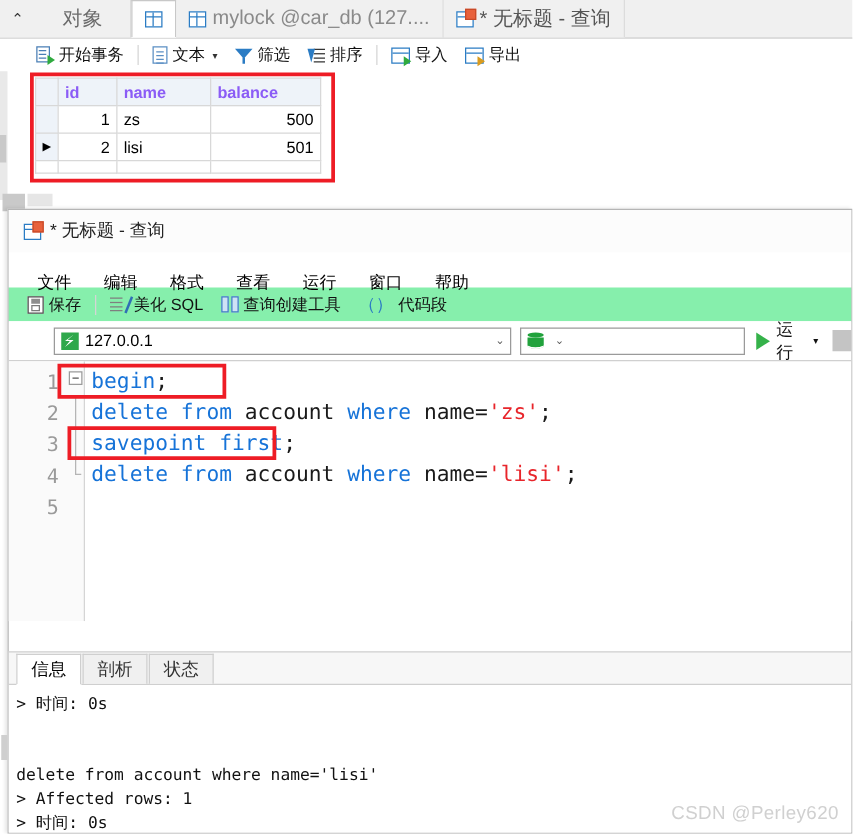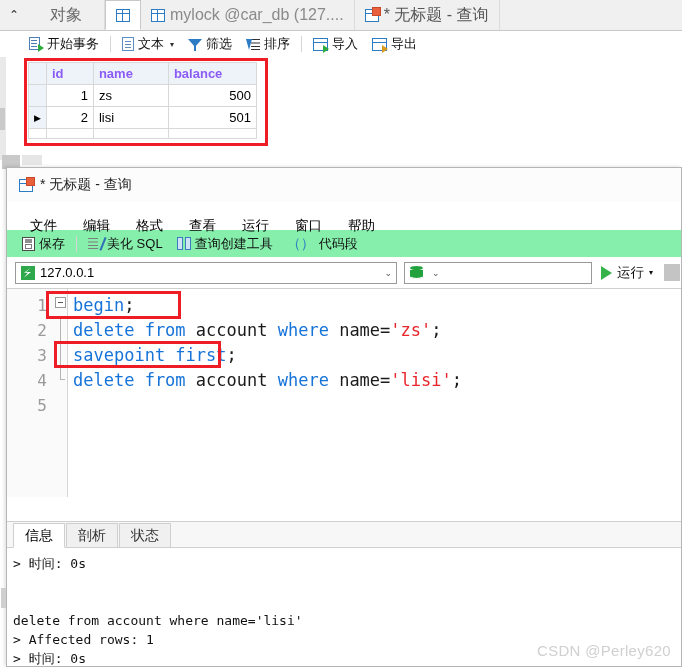--- a/index.html
+++ b/index.html
@@ -100,21 +100,21 @@
   .ico-beautify:before{content:"";position:absolute;left:0;top:1px;width:10px;height:1.3px;background:#7f7f7f;box-shadow:0 3.5px 0 #7f7f7f,0 7px 0 #7f7f7f,0 10px 0 #7f7f7f;}
   .ico-beautify:after{content:"";position:absolute;right:-1px;top:0;width:2.4px;height:14px;background:#2f6fb5;transform:rotate(22deg);}
   .ico-snippet{font-size:14px;color:#2b7cc4;line-height:13px;}
 
   
   .connbar{height:31px;display:flex;align-items:center;padding:0 0 0 8px;gap:7px;background:#fff;}
   .combo{height:22px;border:1px solid #9a9a9a;background:#fff;display:flex;align-items:center;
        padding:0 4px 0 5px;box-sizing:border-box;font-size:13px;gap:5px;}
   .combo .label{flex:1;white-space:nowrap;overflow:hidden;}
   .combo .chev{font-size:9px;color:#555;padding-left:4px;}
-  .combo.host{width:382px;}
+  .combo.host{width:382px;margin-left:28px;}
   .combo.db{width:188px;}
   .ico-conn{width:14px;height:14px;background:#2ea84b;position:relative;flex:0 0 auto;}
   .ico-conn:before{content:"";position:absolute;left:3px;top:2px;width:7px;height:10px;background:#fff;
        clip-path:polygon(100% 0,30% 45%,100% 45%,0 100%,55% 52%,0 52%);}
   .ico-db{width:13px;height:14px;flex:0 0 auto;position:relative;}
   .ico-db:before{content:"";position:absolute;left:0;top:0;width:13px;height:4px;border-radius:50%;background:#21a23c;}
   .ico-db:after{content:"";position:absolute;left:0;top:4px;width:13px;height:9px;background:#21a23c;
        border-radius:0 0 50% 50%/0 0 28% 28%;box-shadow:inset 0 -3px 0 -2px #fff, inset 0 -7px 0 -6px #fff;}
   .run-btn{display:flex;align-items:center;gap:5px;font-size:13.5px;color:#111;padding-left:2px;}
   .play{width:0;height:0;border-left:11px solid #35b24a;border-top:7px solid transparent;border-bottom:7px solid transparent;}

